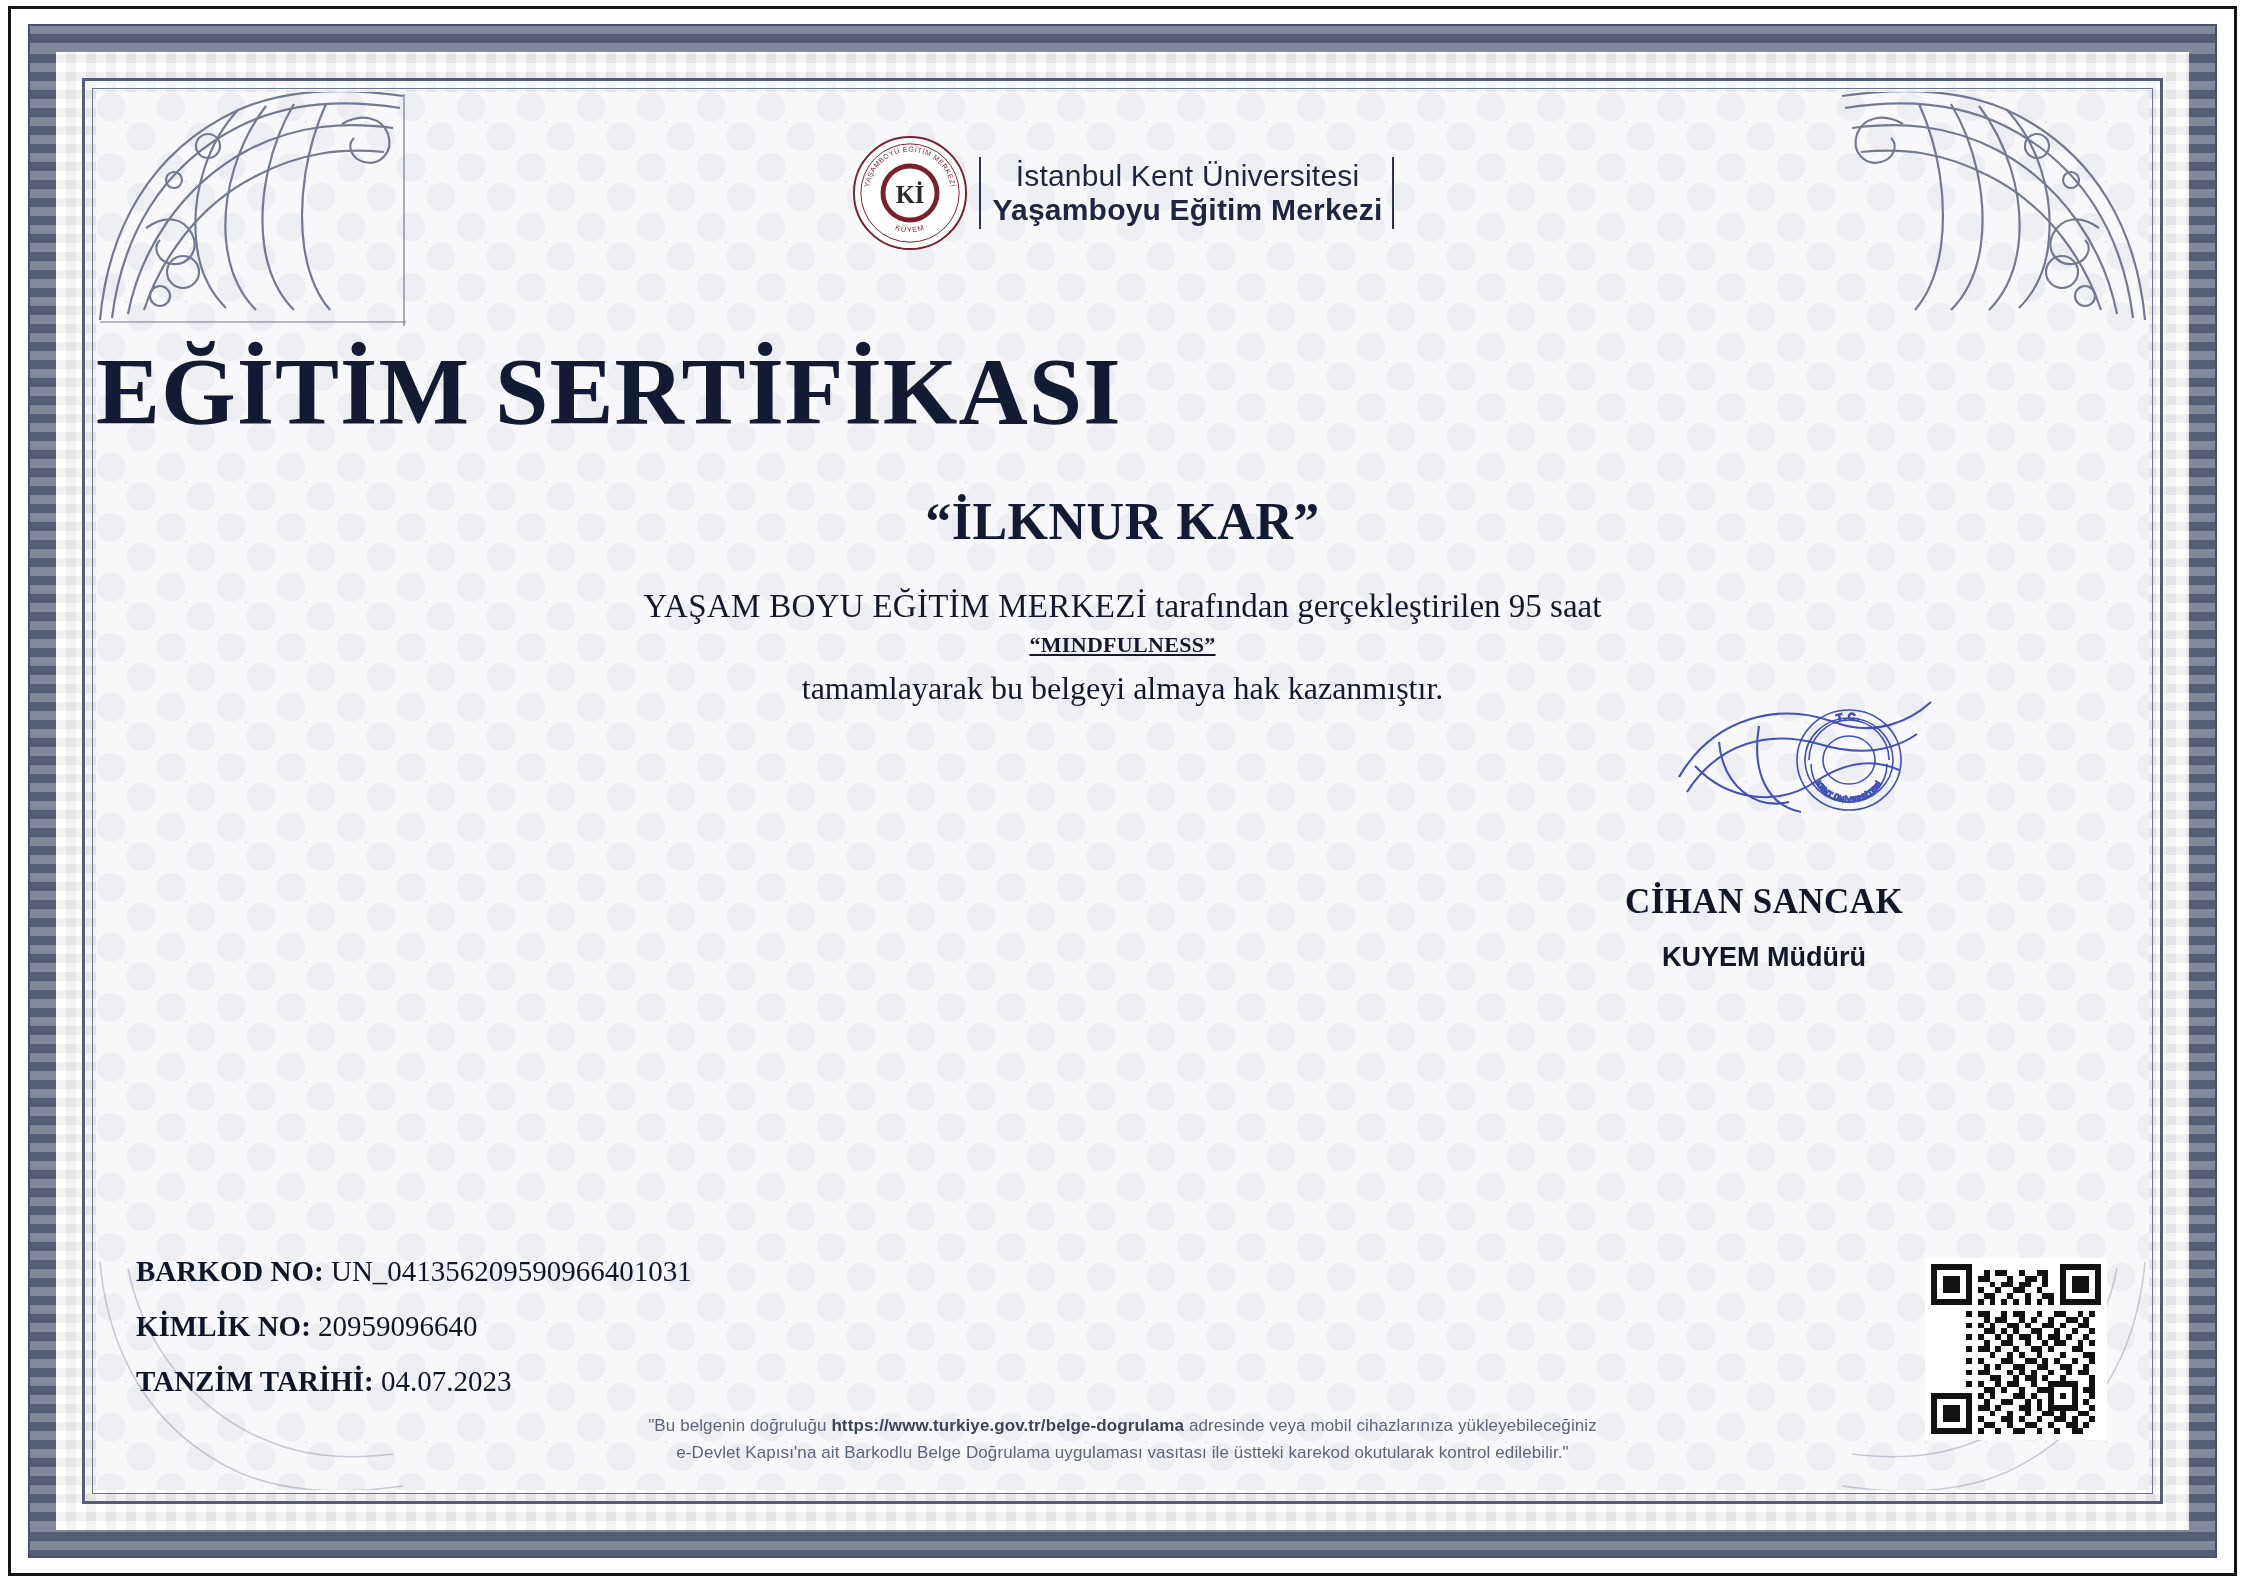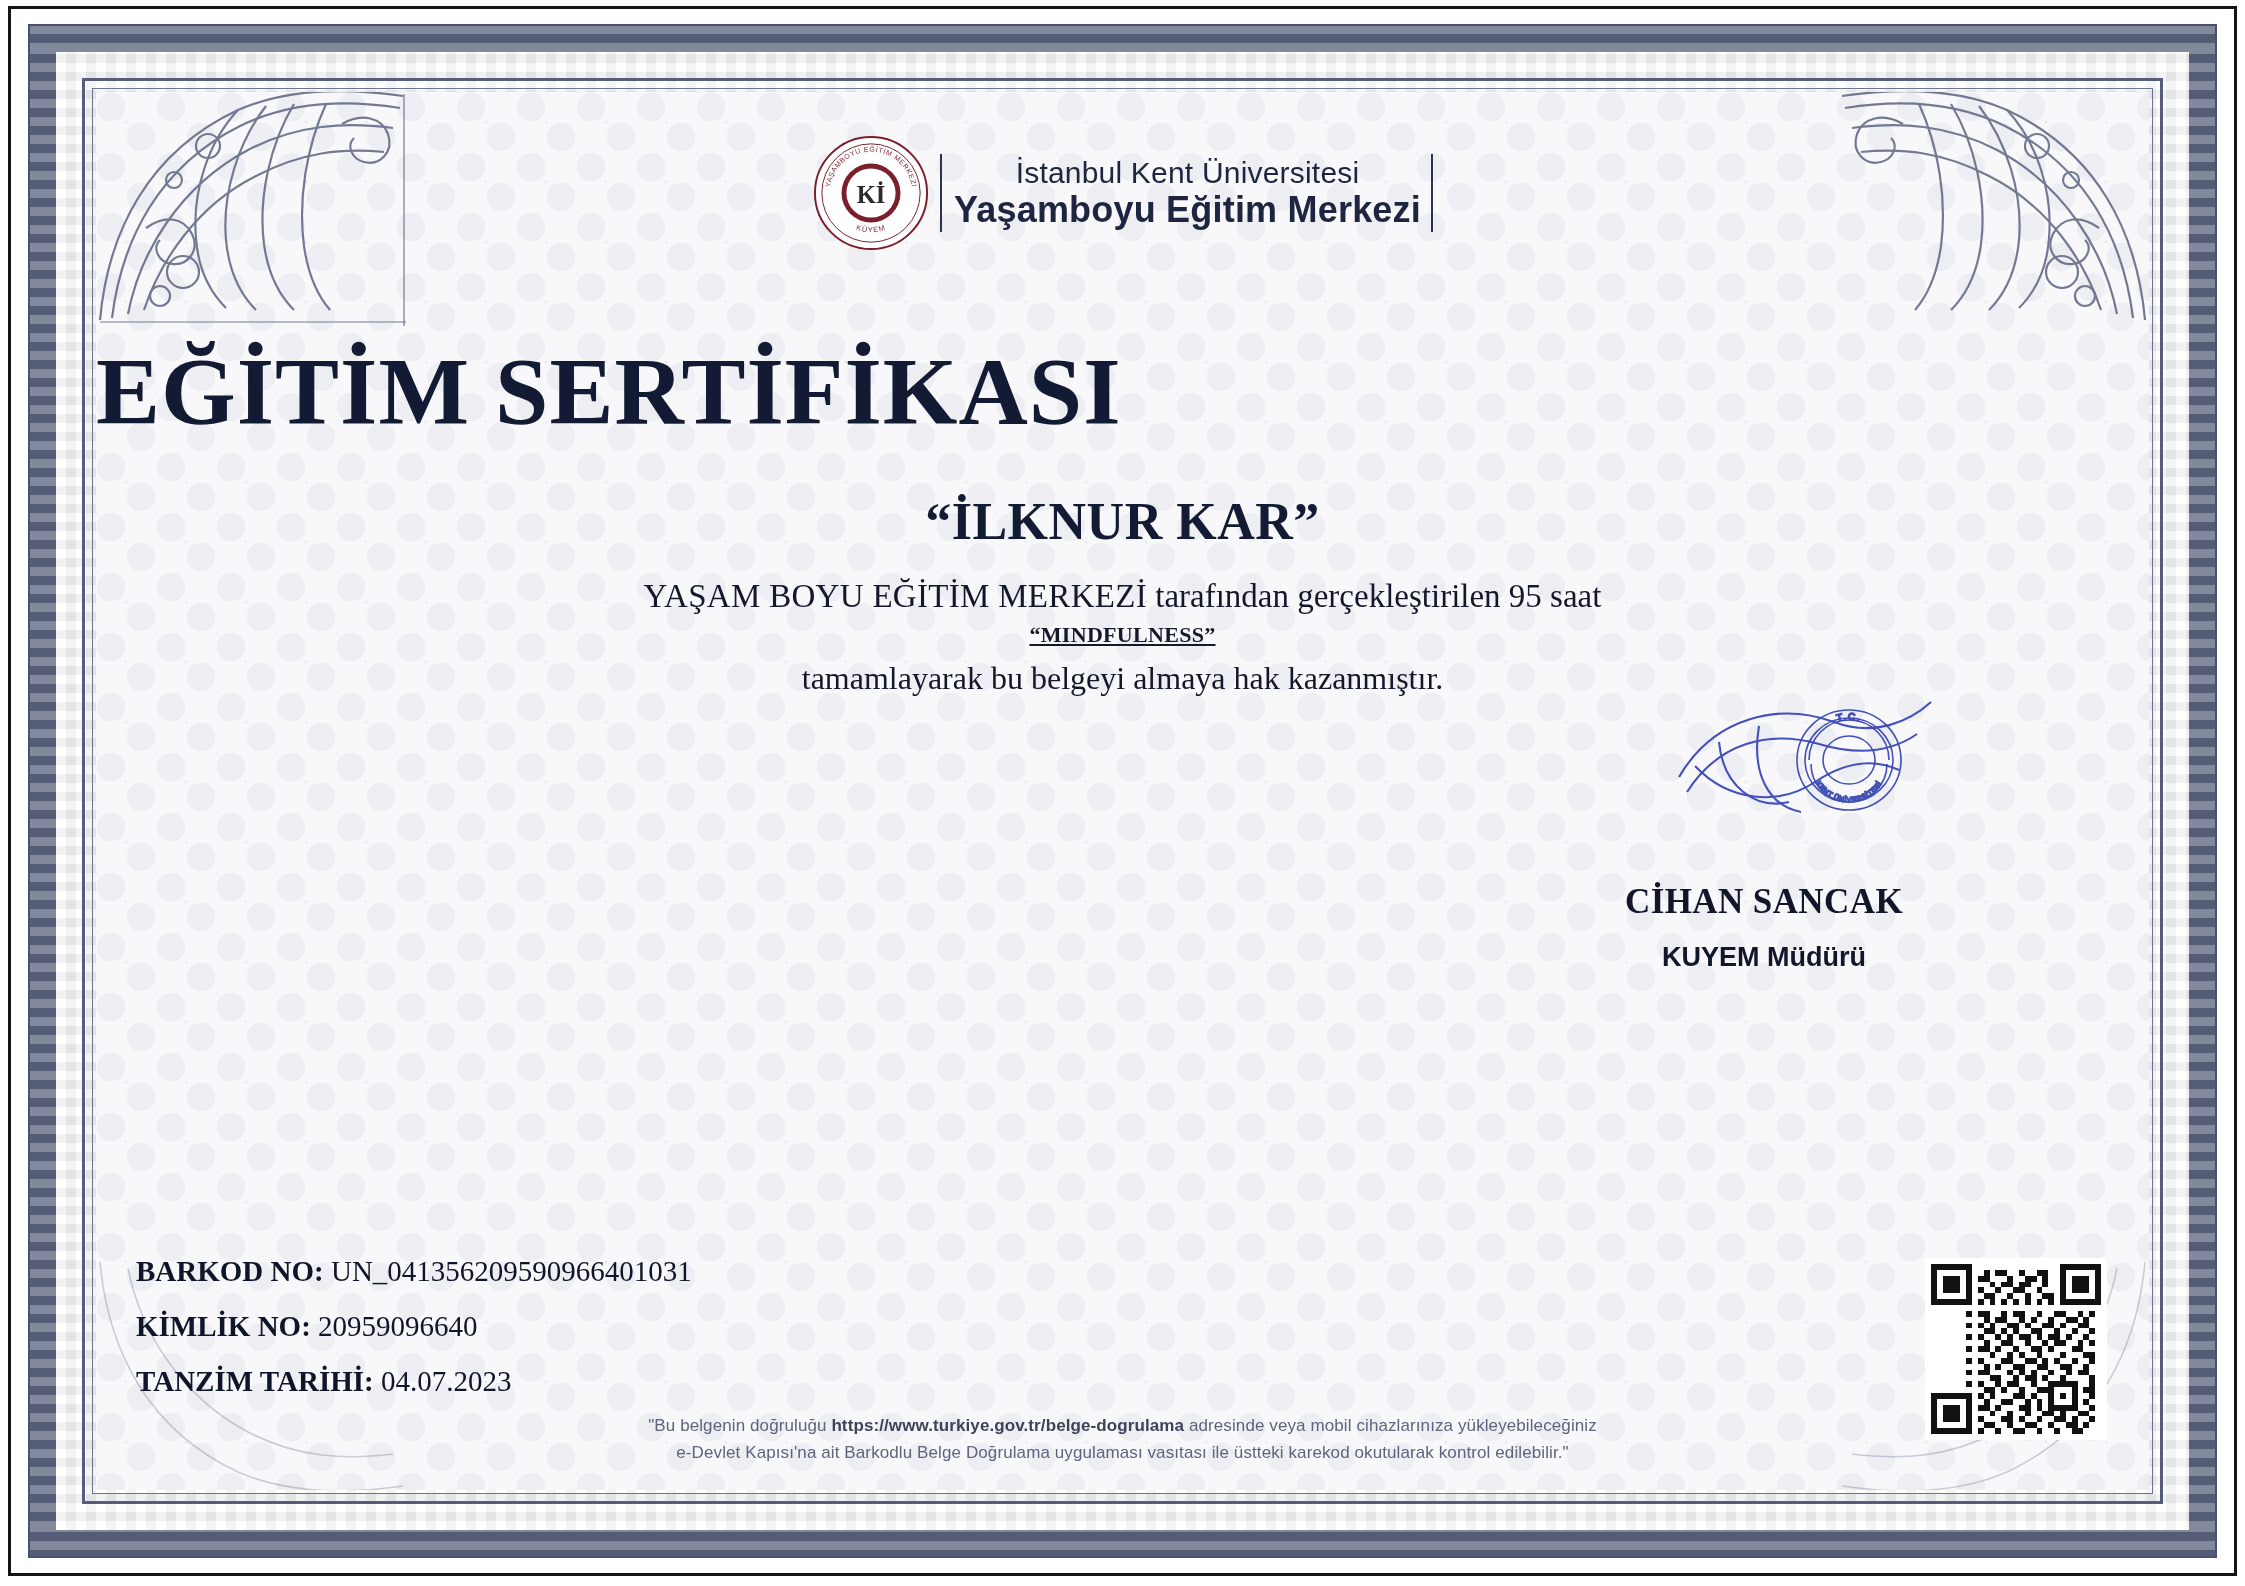--- a/index.html
+++ b/index.html
@@ -131,21 +131,21 @@
     border-right: 2px solid #2a3350;
     padding: 2px 10px 2px 12px;
   }
   .logo-text .l1 {
     font-size: 30px;
     color: #1d2540;
     letter-spacing: 0.2px;
     text-align: center;
   }
   .logo-text .l2 {
-    font-size: 36px;
+    font-size: 30px;
     font-weight: bold;
     color: #1d2540;
     letter-spacing: 0.2px;
   }
 
   
   .title {
     position: absolute;
     left: 0; right: 0;
     top: 250px;
@@ -164,21 +164,21 @@
     text-align: center;
     font-family: "Liberation Serif", serif;
     font-weight: bold;
     font-size: 52px;
     color: #131a33;
     letter-spacing: 0.5px;
   }
   .body-block {
     position: absolute;
     left: 180px; right: 180px;
-    top: 480px;
+    top: 490px;
     text-align: center;
     color: #14182b;
   }
   .body-line1 {
     font-size: 33px;
     line-height: 1.5;
   }
   .body-line1 .caps {
     letter-spacing: 0.3px;
   }

